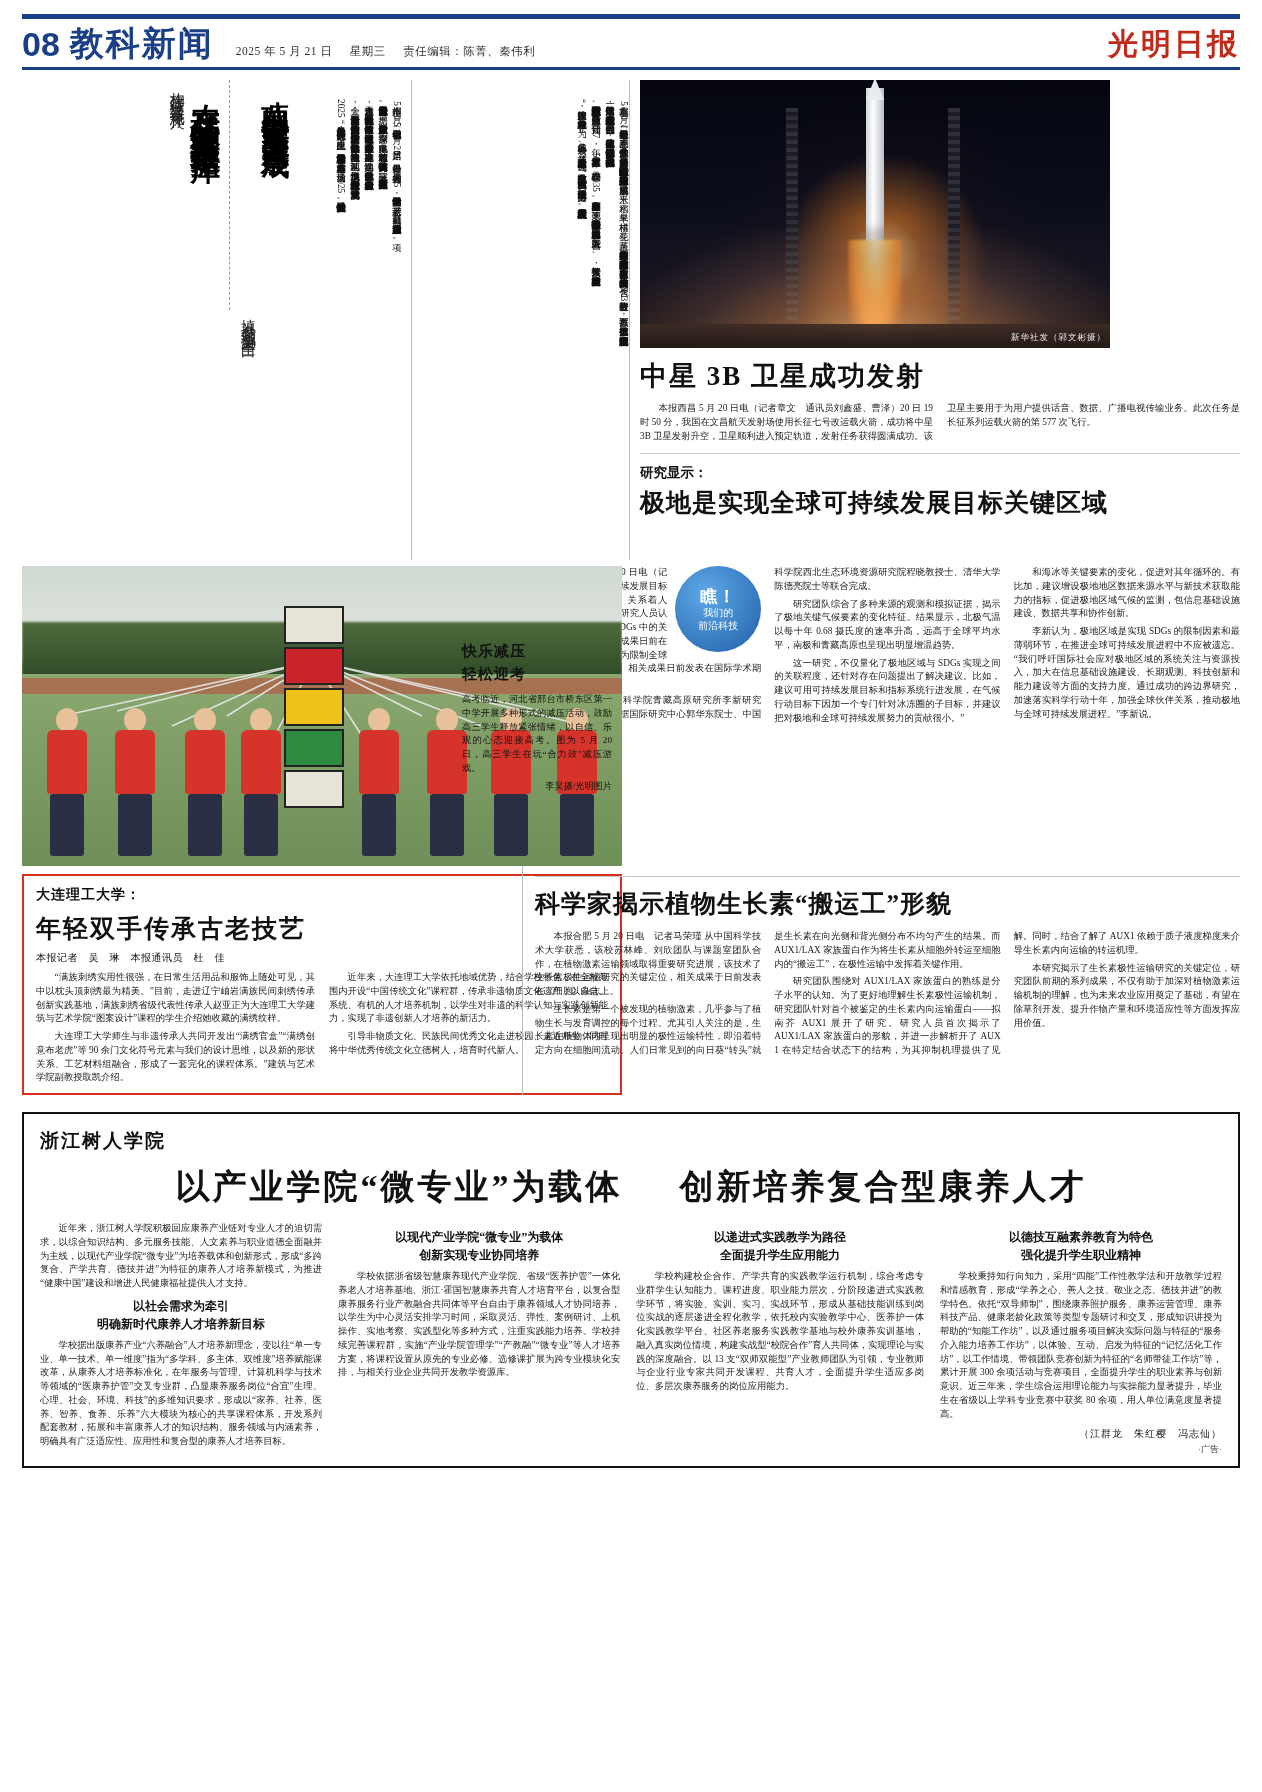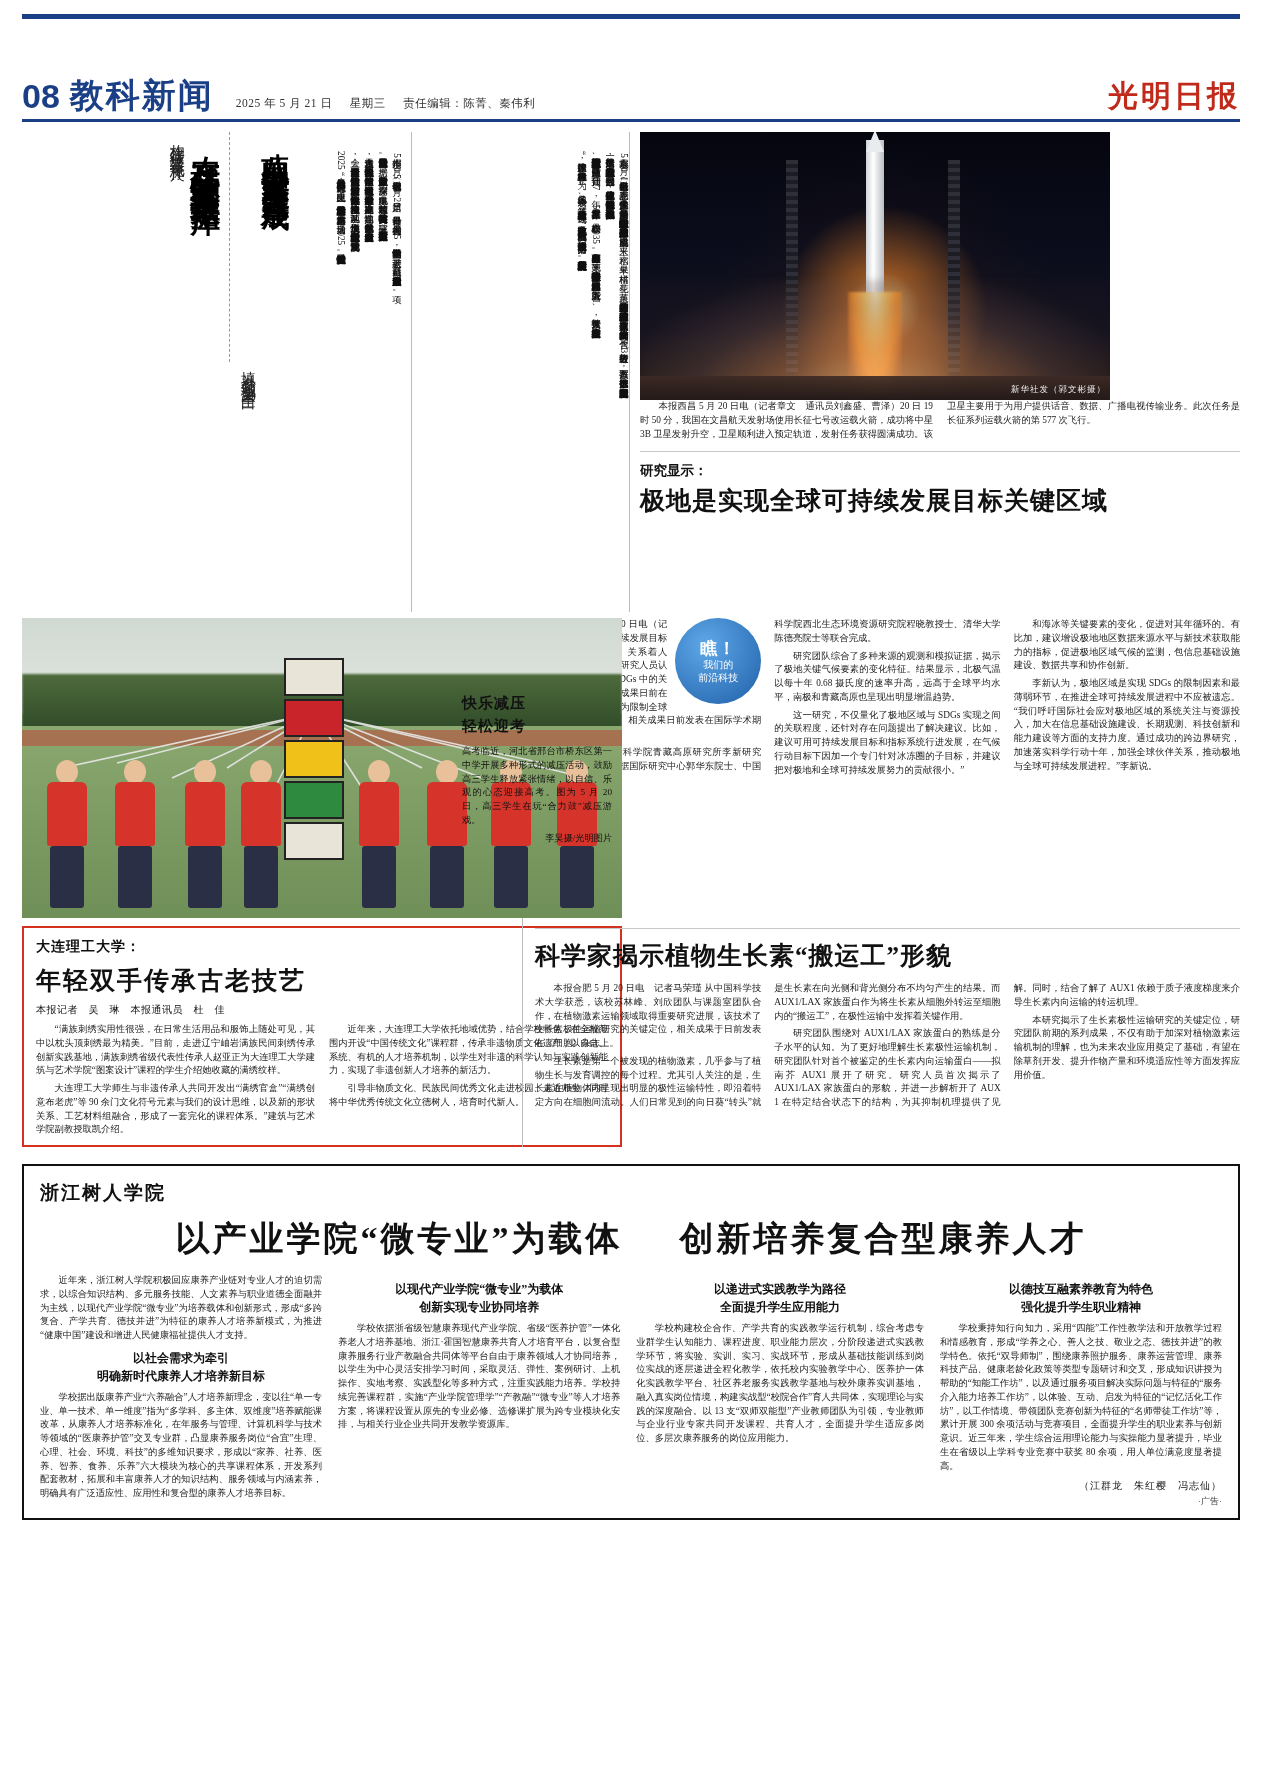--- a/index.html
+++ b/index.html
@@ -9,21 +9,21 @@
     background:#ffffff;
     font-family:"Liberation Serif", "DejaVu Serif", serif;
     color:#111;
     position:relative;
     overflow:hidden;
   }
   .page { position:relative; width:1262px; height:1792px; padding:0 22px; }
 
   
   .top-rule { height:5px; background:#1a3f86; margin:14px 0 0 0; }
-  .masthead { display:flex; align-items:flex-end; padding:16px 0 6px 0; border-bottom:3px solid #1a3f86;margin-top:44px; }
+  .masthead { display:flex; align-items:flex-end; padding:8px 0 6px 0; border-bottom:3px solid #1a3f86; }
   .page-num { font-size:34px; font-weight:bold; color:#1a3f86; font-family:"Liberation Sans", sans-serif; line-height:1; margin-right:10px; }
   .section-name { font-size:34px; font-weight:bold; color:#1a3f86; letter-spacing:2px; line-height:1; margin-right:22px; }
   .mh-meta { font-size:11.5px; color:#333; line-height:1; padding-bottom:4px; letter-spacing:.5px;text-align:right; }
   .mh-meta span { margin-right:14px; }
   .mh-spacer { flex:1; }
   .logo {
     font-size:30px; font-weight:bold; color:#c02a1b; letter-spacing:3px;
     line-height:1; padding-bottom:2px; font-family:"Liberation Serif", serif;
     border:0;
   }
@@ -182,20 +182,21 @@
         <div class="rk-sky"></div>
         <div class="rk-tower l"></div>
         <div class="rk-tower r"></div>
         <div class="rk-body"></div>
         <div class="rk-nose"></div>
         <div class="rk-flame"></div>
         <div class="rk-smoke"></div>
         <div class="rk-ground"></div>
         <div class="photo-credit">新华社发（郭文彬摄）</div>
       </div>
+      <div class="hl-h1">中星 3B 卫星成功发射</div>
       <div class="body-text" style="column-count:2;column-gap:14px;">
         <p>本报西昌 5 月 20 日电（记者章文　通讯员刘鑫盛、曹泽）20 日 19 时 50 分，我国在文昌航天发射场使用长征七号改运载火箭，成功将中星 3B 卫星发射升空，卫星顺利进入预定轨道，发射任务获得圆满成功。该卫星主要用于为用户提供话音、数据、广播电视传输业务。此次任务是长征系列运载火箭的第 577 次飞行。</p>
       </div>
       <hr class="hr-thin">
       <div class="kicker">研究显示：</div>
       <div class="hl-h2">极地是实现全球可持续发展目标关键区域</div>
     </div>
   </div>
 
   <div class="mid-zone">

